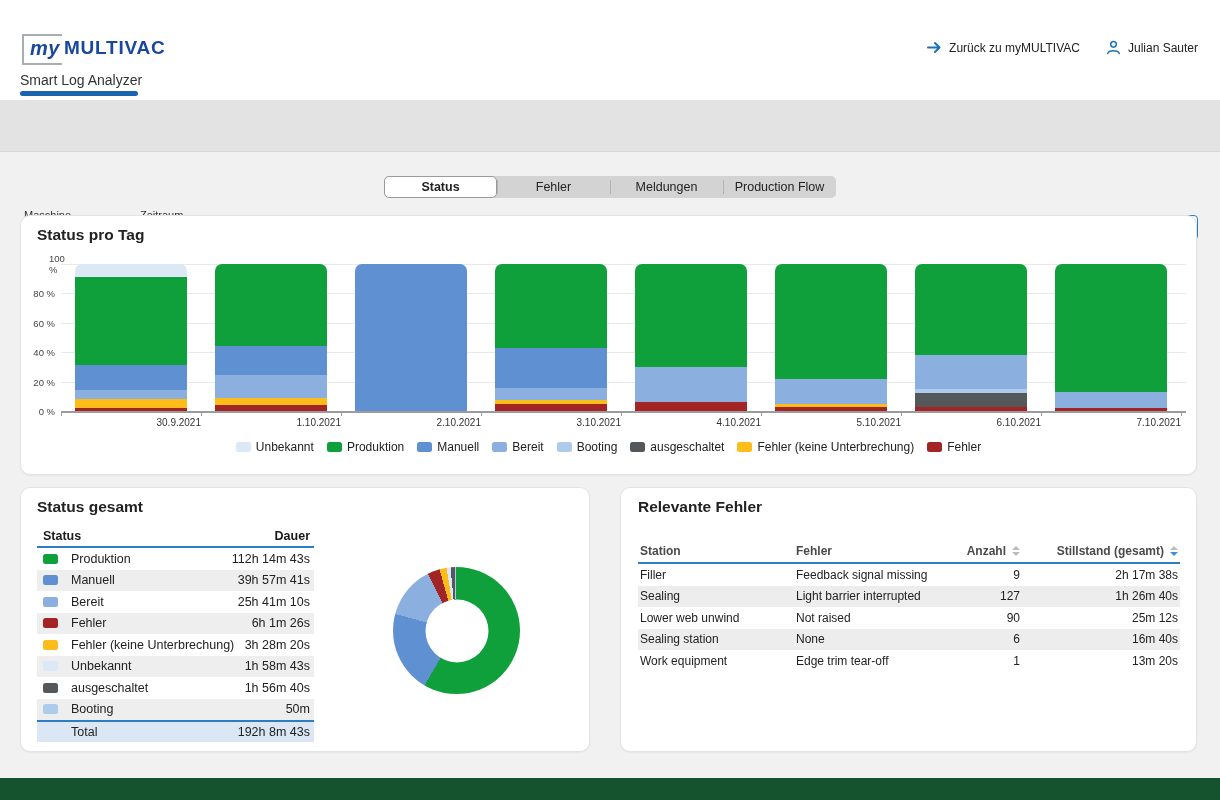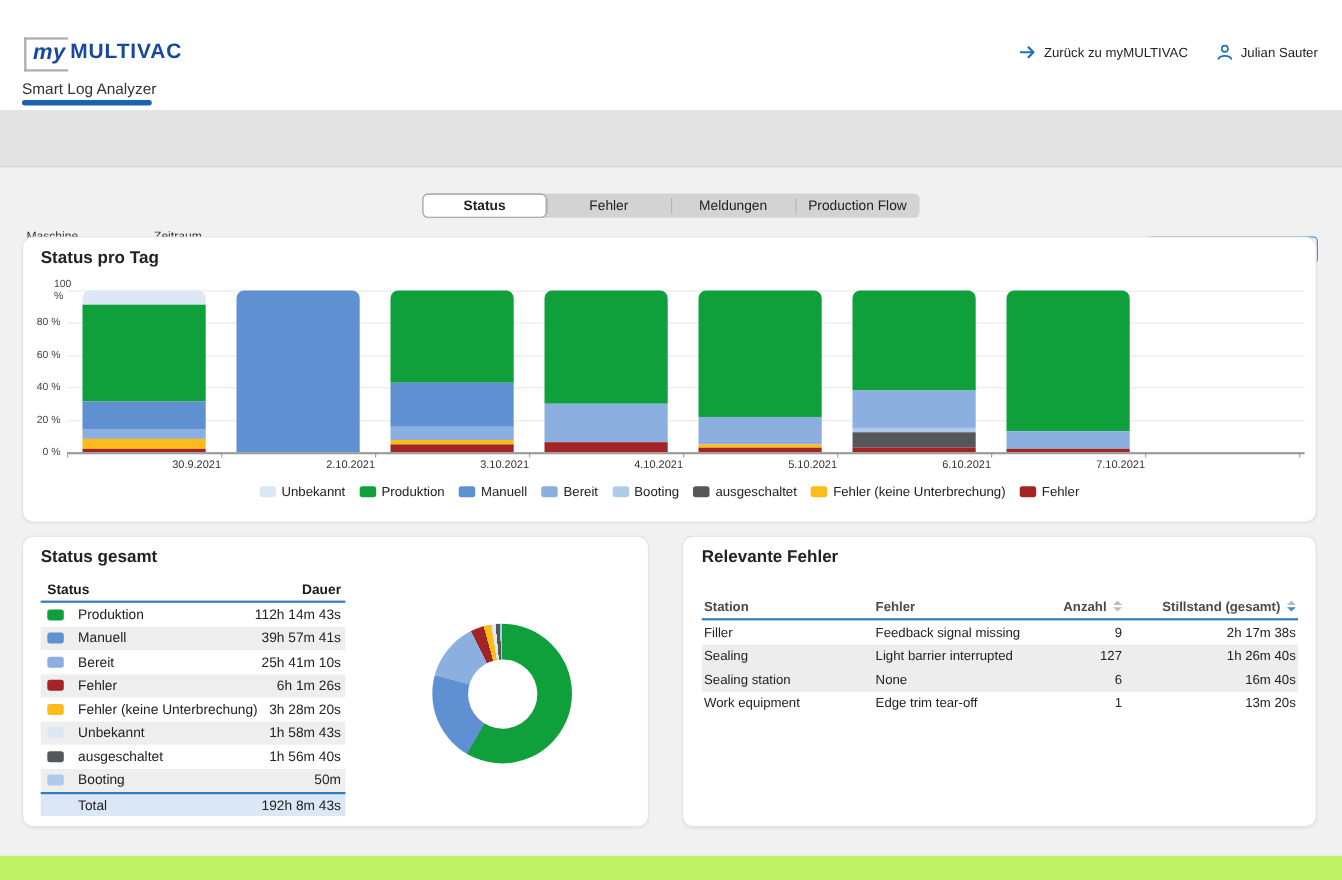--- a/index.html
+++ b/index.html
@@ -1,17 +1,17 @@
 <!DOCTYPE html>
 <html><head>
 <meta charset="utf-8">
 <style>
   * { box-sizing: border-box; margin: 0; padding: 0; }
   html,body { width:1220px; height:800px; background:#fff; font-family:"Liberation Sans", sans-serif; }
-  .page { position:relative; width:1220px; height:800px; overflow:hidden; background:#bef264; }
+  .page { position:relative; width:1220px; height:800px; overflow:hidden; background:#14532d; }
 
   
   .top-header { position:absolute; left:0; top:0; width:1220px; height:100px; background:#fff; }
   .logo { position:absolute; left:22px; top:34px; display:flex; align-items:flex-start; }
   .logo-bracket { border:2px solid #a9adb2; border-right:none; padding:1px 2px 3px 6px; margin-right:2px; }
   .logo-my { font-style:italic; font-weight:bold; font-size:20px; color:#17479e; letter-spacing:0.5px; }
   .logo-brand { font-weight:bold; font-size:19px; color:#17479e; letter-spacing:0.8px; margin-top:3px; }
   .app-tab { position:absolute; left:20px; top:72px; font-size:14px; color:#333; }
   .app-tab-underline { position:absolute; left:20px; top:91px; width:118px; height:5px; background:#1a63b0; border-radius:2.5px; }
   .header-right { position:absolute; right:22px; top:40px; display:flex; align-items:center; gap:26px; }
@@ -180,20 +180,30 @@
           <div class="slot">
             <div class="bar">
               <div class="seg" style="height: 2%; background: rgb(163, 36, 36);"></div>
               <div class="seg" style="height: 6%; background: rgb(252, 189, 27);"></div>
               <div class="seg" style="height: 6%; background: rgb(139, 175, 223);"></div>
               <div class="seg" style="height: 17.5%; background: rgb(94, 144, 210);"></div>
               <div class="seg" style="height: 60%; background: rgb(15, 160, 60);"></div>
               <div class="seg" style="height: 8.5%; background: rgb(220, 232, 246); border-radius: 7px 7px 0px 0px;"></div>
             </div>
             <div class="x-label">30.9.2021</div>
+          </div>
+          <div class="slot">
+            <div class="bar">
+              <div class="seg" style="height: 4%; background: rgb(163, 36, 36);"></div>
+              <div class="seg" style="height: 5%; background: rgb(252, 189, 27);"></div>
+              <div class="seg" style="height: 15.5%; background: rgb(139, 175, 223);"></div>
+              <div class="seg" style="height: 20%; background: rgb(94, 144, 210);"></div>
+              <div class="seg" style="height: 55.5%; background: rgb(15, 160, 60); border-radius: 7px 7px 0px 0px;"></div>
+            </div>
+            <div class="x-label">1.10.2021</div>
           </div>
           <div class="slot">
             <div class="bar">
               <div class="seg" style="height: 100%; background: rgb(94, 144, 210); border-radius: 7px 7px 0px 0px;"></div>
             </div>
             <div class="x-label">2.10.2021</div>
           </div>
           <div class="slot">
             <div class="bar">
               <div class="seg" style="height: 5%; background: rgb(163, 36, 36);"></div>
@@ -373,20 +383,26 @@
             <div class="rf-c2">Feedback signal missing</div>
             <div class="rf-c3">9</div>
             <div class="rf-c4">2h 17m 38s</div>
           </div>
           <div class="rf-row alt">
             <div class="rf-c1">Sealing</div>
             <div class="rf-c2">Light barrier interrupted</div>
             <div class="rf-c3">127</div>
             <div class="rf-c4">1h 26m 40s</div>
           </div>
+          <div class="rf-row">
+            <div class="rf-c1">Lower web unwind</div>
+            <div class="rf-c2">Not raised</div>
+            <div class="rf-c3">90</div>
+            <div class="rf-c4">25m 12s</div>
+          </div>
           <div class="rf-row alt">
             <div class="rf-c1">Sealing station</div>
             <div class="rf-c2">None</div>
             <div class="rf-c3">6</div>
             <div class="rf-c4">16m 40s</div>
           </div>
           <div class="rf-row">
             <div class="rf-c1">Work equipment</div>
             <div class="rf-c2">Edge trim tear-off</div>
             <div class="rf-c3">1</div>

